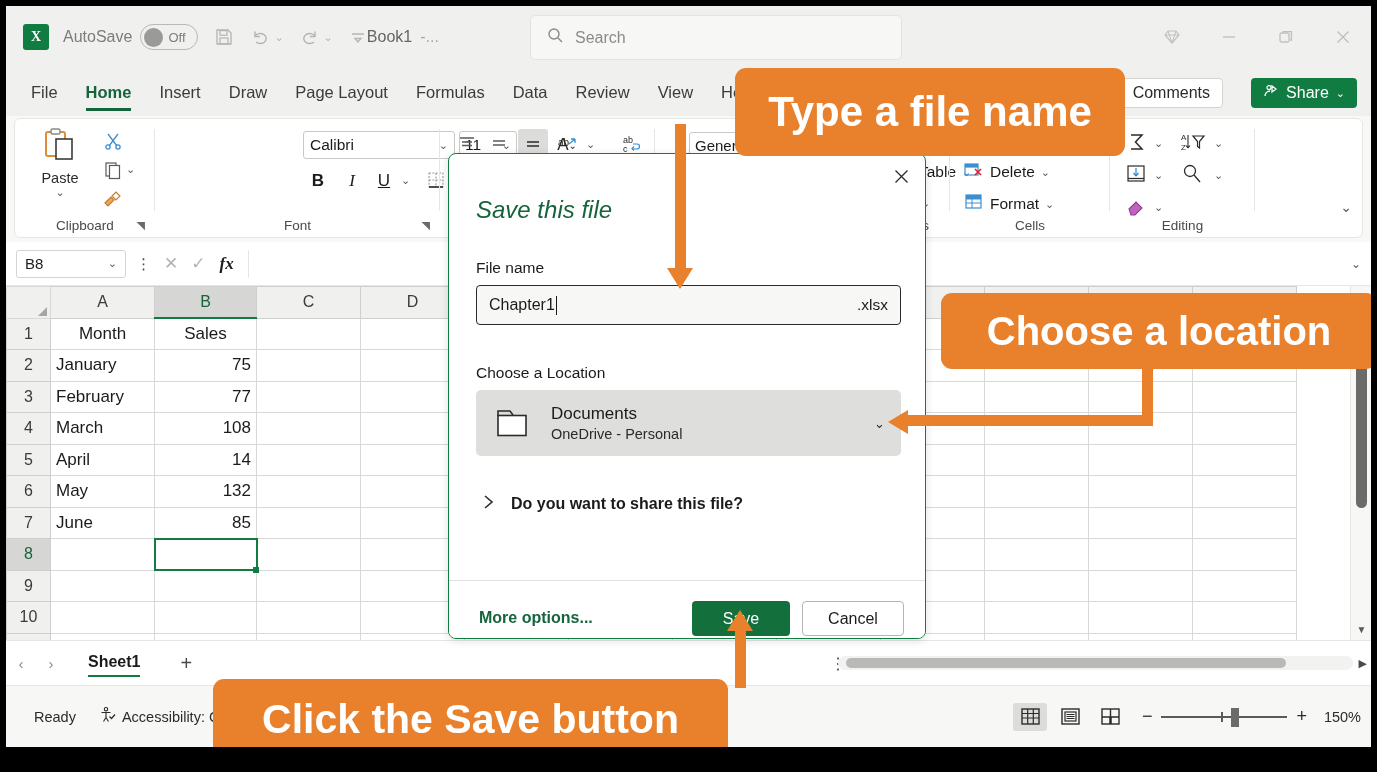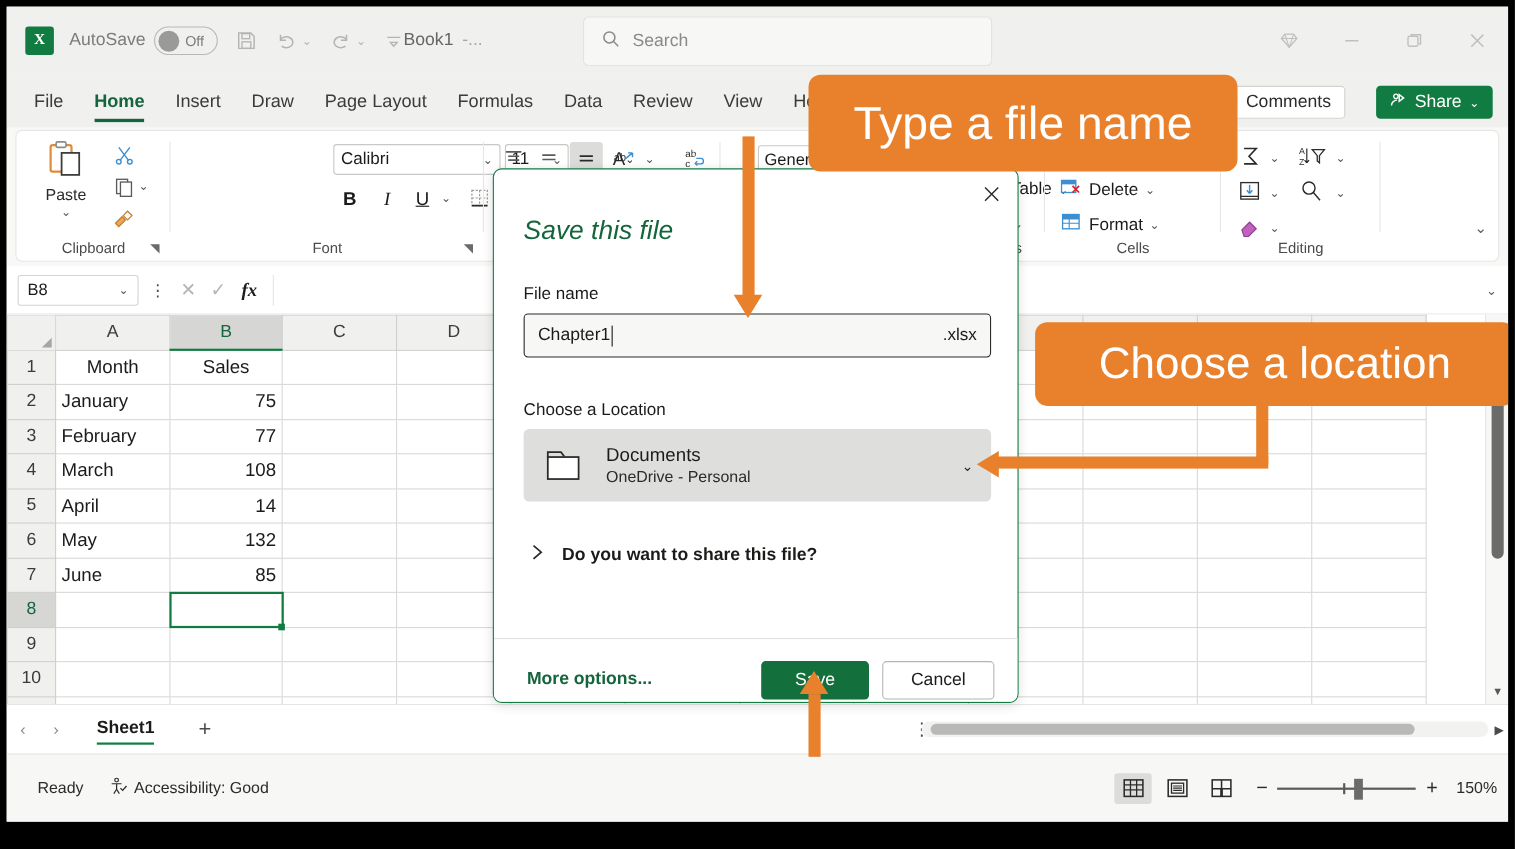--- a/index.html
+++ b/index.html
@@ -317,20 +317,21 @@
     background:#fff; color:#1b1b19; border:1px solid #b4b4b2; border-radius:4px;
     display:flex; align-items:center; justify-content:center; font-size:16px;
   }
   .u-accel{ text-decoration: underline; }
 
   
   .callout{
     position:absolute; background:#e8802c; border-radius:11px;
     color:#fff; display:flex; align-items:center; justify-content:center;
     font-family:"Liberation Sans", sans-serif;
+    font-weight:bold;
   }
   .arrowline{ position:absolute; background:#e8802c; }
   .arrowhead{ position:absolute; width:0; height:0;}
 </style>
 </head>
 <body>
 
 <div id="app">
 
   <div class="titlebar">
@@ -967,14 +968,17 @@
 
   <div class="arrowline" style="left:899px;top:409px;width:248px;height:11px;"></div>
   <div class="arrowline" style="left:1136px;top:344px;width:11px;height:72px;"></div>
   <div class="arrowhead" style="left:882px;top:404px;border-top:12px solid transparent;border-bottom:12px solid transparent;border-right:20px solid #e8802c;"></div>
   <div class="callout" style="left:935px;top:287px;width:436px;height:76px;font-size:40px;">
     <span>Choose a location</span>
   </div>
 
   <div class="arrowline" style="left:729px;top:625px;width:11px;height:57px;"></div>
   <div class="arrowhead" style="left:721px;top:604px;border-left:13px solid transparent;border-right:13px solid transparent;border-bottom:21px solid #e8802c;"></div>
+  <div class="callout" style="left:207px;top:673px;width:515px;height:80px;font-size:41px;">
+    <span>Click the Save button</span>
+  </div>
 
 </div>
 
 </body></html>

